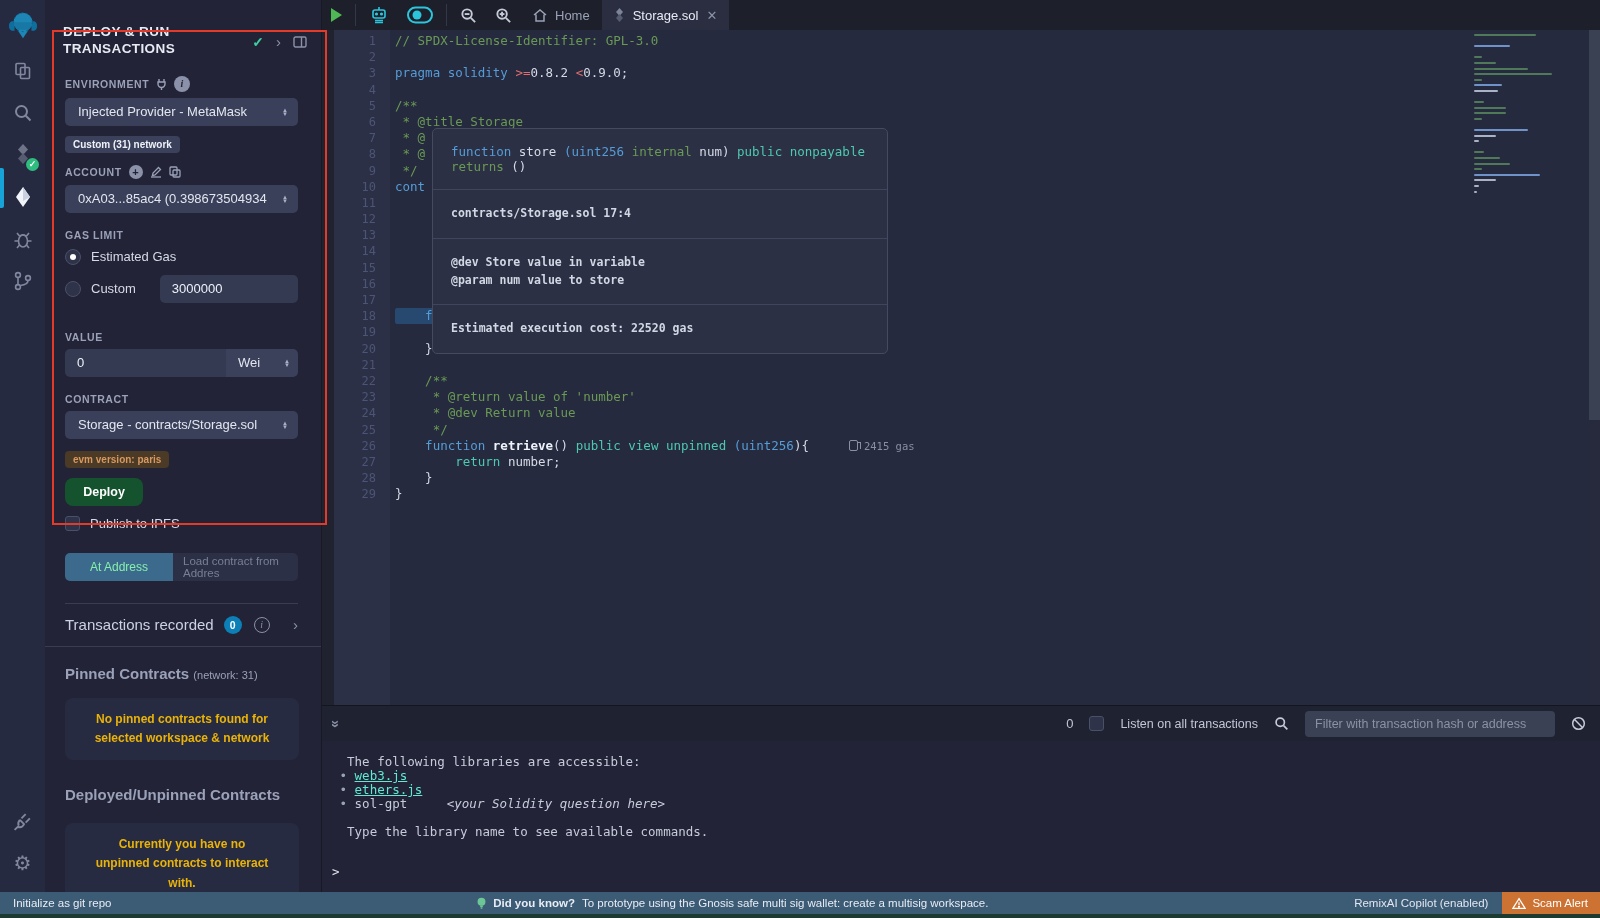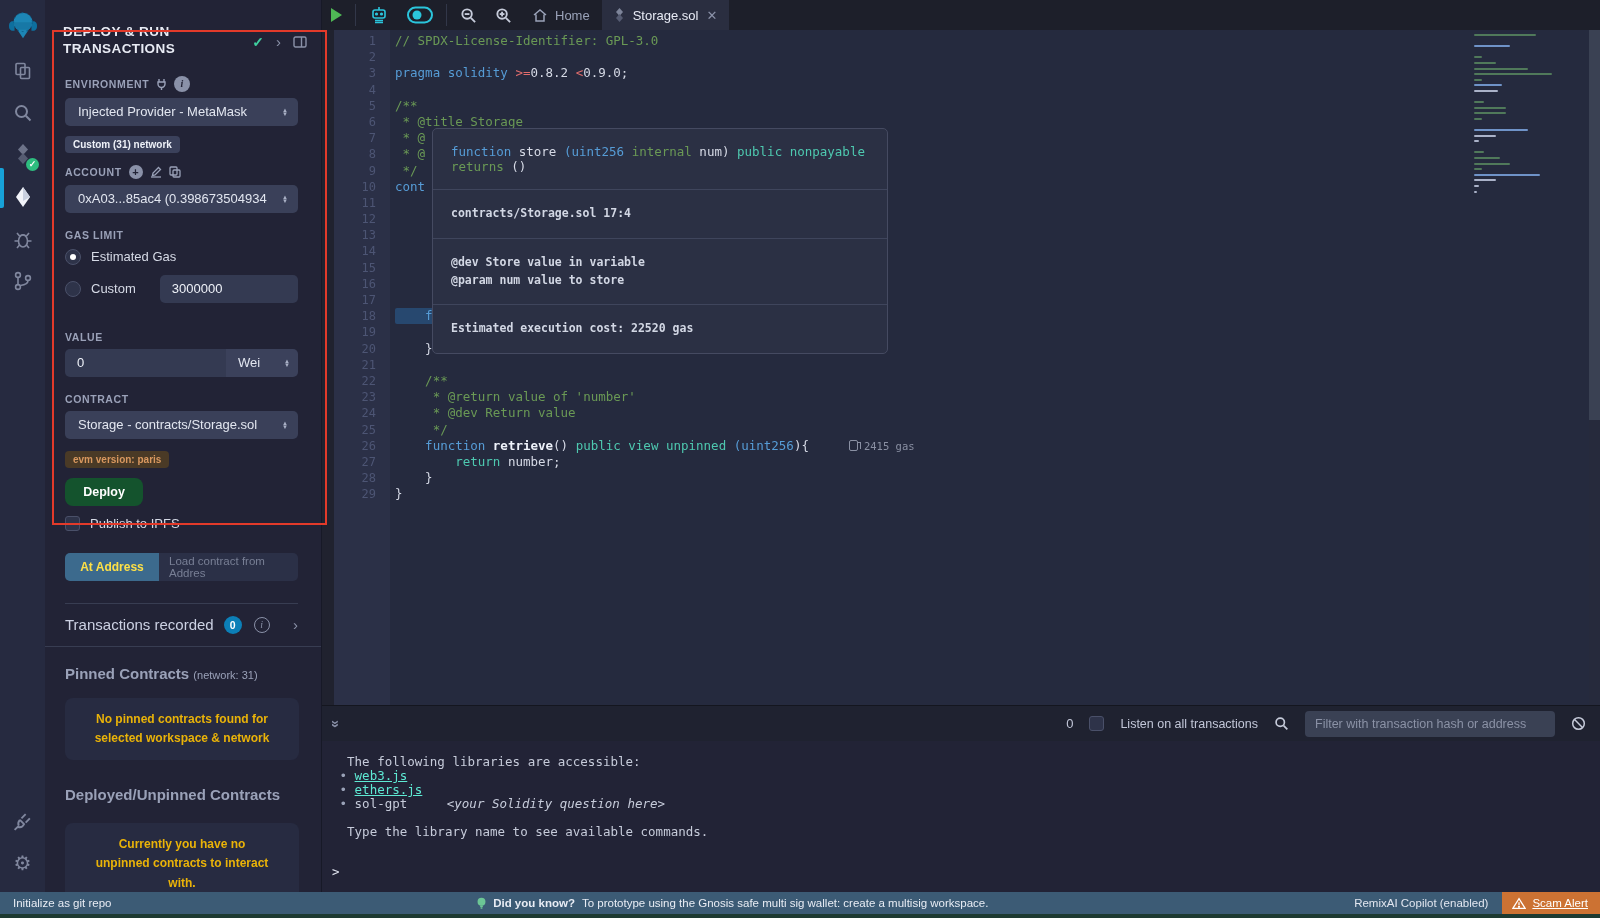--- a/index.html
+++ b/index.html
@@ -48,22 +48,22 @@
     padding:0 12px; font-size:13px; color:#eef1f8; }
   .wei-select { background:#3b415b; border-radius:0 5px 5px 0; height:28px; width:72px; display:flex; align-items:center;
     padding:0 8px 0 12px; font-size:13px; color:#e2e6f0; }
   .evm-badge { display:inline-block; background:#4a3a26; color:#d9985f; font-size:10px; font-weight:bold;
     border-radius:4px; padding:3px 8px; margin-bottom:10px; }
   .deploy-btn { background:#14532d; color:#fff; font-weight:bold; font-size:12.5px; border:none; border-radius:8px;
     width:78px; height:28px; margin-bottom:10px; display:block; }
   .publish-row { display:flex; align-items:center; gap:10px; font-size:13px; color:#d6dae6; margin-bottom:22px; }
   .checkbox { width:15px; height:15px; border-radius:3px; background:#2e3349; border:1px solid #4a5069; flex:0 0 15px; }
   .ataddr-row { display:flex; }
-  .ataddr-btn { background:#3c6a8d; color:#fde047; font-weight:bold; font-size:12px; border:none;
-    border-radius:5px 0 0 5px; width:94px; height:28px; }
+  .ataddr-btn { background:#3c6a8d; color:#86efac; font-weight:normal; font-size:12px; border:none;
+    border-radius:5px 0 0 5px; width:108px; height:28px; }
   .load-input { background:#2b3047; border-radius:0 5px 5px 0; height:28px; flex:1; display:flex; align-items:center;
     padding:0 10px; font-size:11.5px; color:#787f95; }
   .divider { border-top:1px solid #383d52; margin-top:22px; }
   .tx-row { display:flex; align-items:center; padding:12px 23px 12px 20px; border-bottom:1px solid #383d52; }
   .tx-label { font-size:15px; color:#ccd1e3; }
   .count-badge { width:18px; height:18px; border-radius:50%; background:#0c7fb7; color:#fff; font-size:10.5px;
     font-weight:bold; text-align:center; line-height:18px; margin-left:10px; }
   .info-circ { width:16px; height:16px; border-radius:50%; border:1px solid #8a91a8; color:#8a91a8; font-size:10px;
     text-align:center; line-height:14px; margin-left:12px; font-style:italic; font-family:"Liberation Serif",serif; }
   .tx-chev { margin-left:auto; color:#8a91a8; font-size:15px; }
@@ -135,21 +135,21 @@
   .tl .b { color:#9aa2b8; }
   .prompt { margin-top:26px; color:#dfe3ee; }
 
   
   .statusbar { height:22px; background:#3c5b75; display:flex; align-items:center; color:#e8ecf4;
     font-size:11.5px; padding-left:13px; }
   .sb-center { flex:1; display:flex; align-items:center; justify-content:center; gap:7px; }
   .sb-right { display:flex; align-items:center; gap:14px; }
   .copilot { color:#e2e6f0; font-size:11.5px; }
   .scam { height:22px; background:#cc7233; display:flex; align-items:center; gap:6px; padding:0 12px 0 10px;
-    color:#fff; font-size:11.5px;text-decoration:underline; }
+    color:#fff; font-size:11.5px; }
   .bottomstrip { height:4px; background:#1d3a31; }
 
   svg { display:block; }
 </style>
 </head>
 <body>
 
 <div class="red-rect"></div>
 
 <div class="app">

